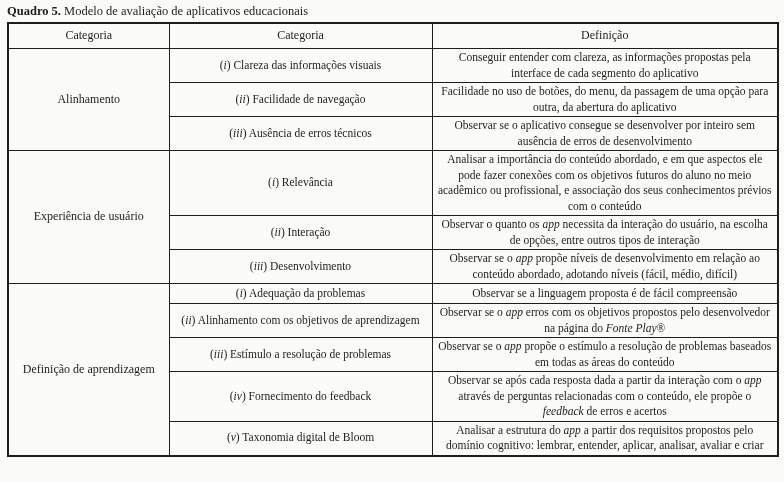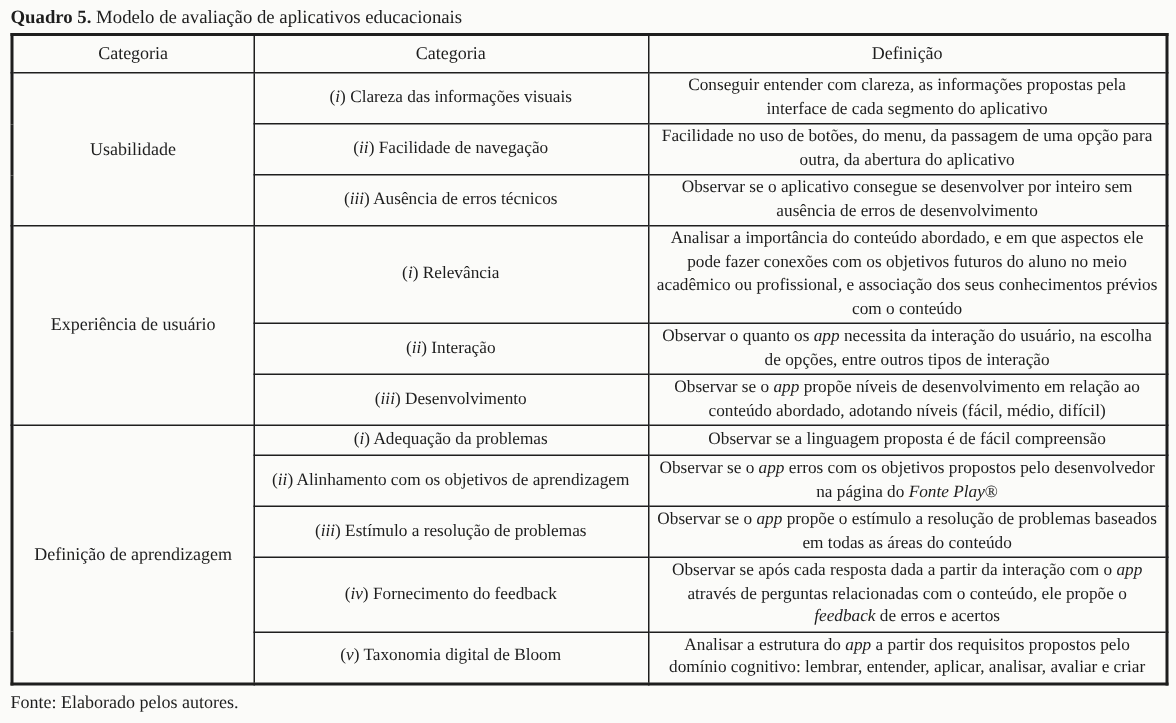--- a/index.html
+++ b/index.html
@@ -80,21 +80,21 @@
     <thead>
       <tr class="rh-1">
         <th>Categoria</th>
         <th>Categoria</th>
         <th>Definição</th>
       </tr>
     </thead>
     <tbody>
 
       <tr class="rh-2">
-        <td class="cat" rowspan="3">Usabilidade</td>
+        <td class="cat" rowspan="3">Alinhamento</td>
         <td class="req"><span>(</span><i>i</i><span>) Clareza das informações visuais</span></td>
         <td class="def"><span>Conseguir entender com clareza, as informações propostas pela interface de cada segmento do aplicativo</span></td>
       </tr>
       <tr class="rh-2">
         <td class="req"><span>(</span><i>ii</i><span>) Facilidade de navegação</span></td>
         <td class="def"><span>Facilidade no uso de botões, do menu, da passagem de uma opção para outra, da abertura do aplicativo</span></td>
       </tr>
       <tr class="rh-2">
         <td class="req"><span>(</span><i>iii</i><span>) Ausência de erros técnicos</span></td>
         <td class="def"><span>Observar se o aplicativo consegue se desenvolver por inteiro sem ausência de erros de desenvolvimento</span></td>
@@ -131,15 +131,14 @@
         <td class="req"><span>(</span><i>iv</i><span>) Fornecimento do feedback</span></td>
         <td class="def"><span>Observar se após cada resposta dada a partir da interação com o </span><i>app</i><span> através de perguntas relacionadas com o conteúdo, ele propõe o </span><i>feedback</i><span> de erros e acertos</span></td>
       </tr>
       <tr class="rh-2">
         <td class="req"><span>(</span><i>v</i><span>) Taxonomia digital de Bloom</span></td>
         <td class="def"><span>Analisar a estrutura do </span><i>app</i><span> a partir dos requisitos propostos pelo domínio cognitivo: lembrar, entender, aplicar, analisar, avaliar e criar</span></td>
       </tr>
     </tbody>
   </table>
 
-  <div class="source">Fonte: Elaborado pelos autores.</div>
 
 </div>
 
 </body></html>

